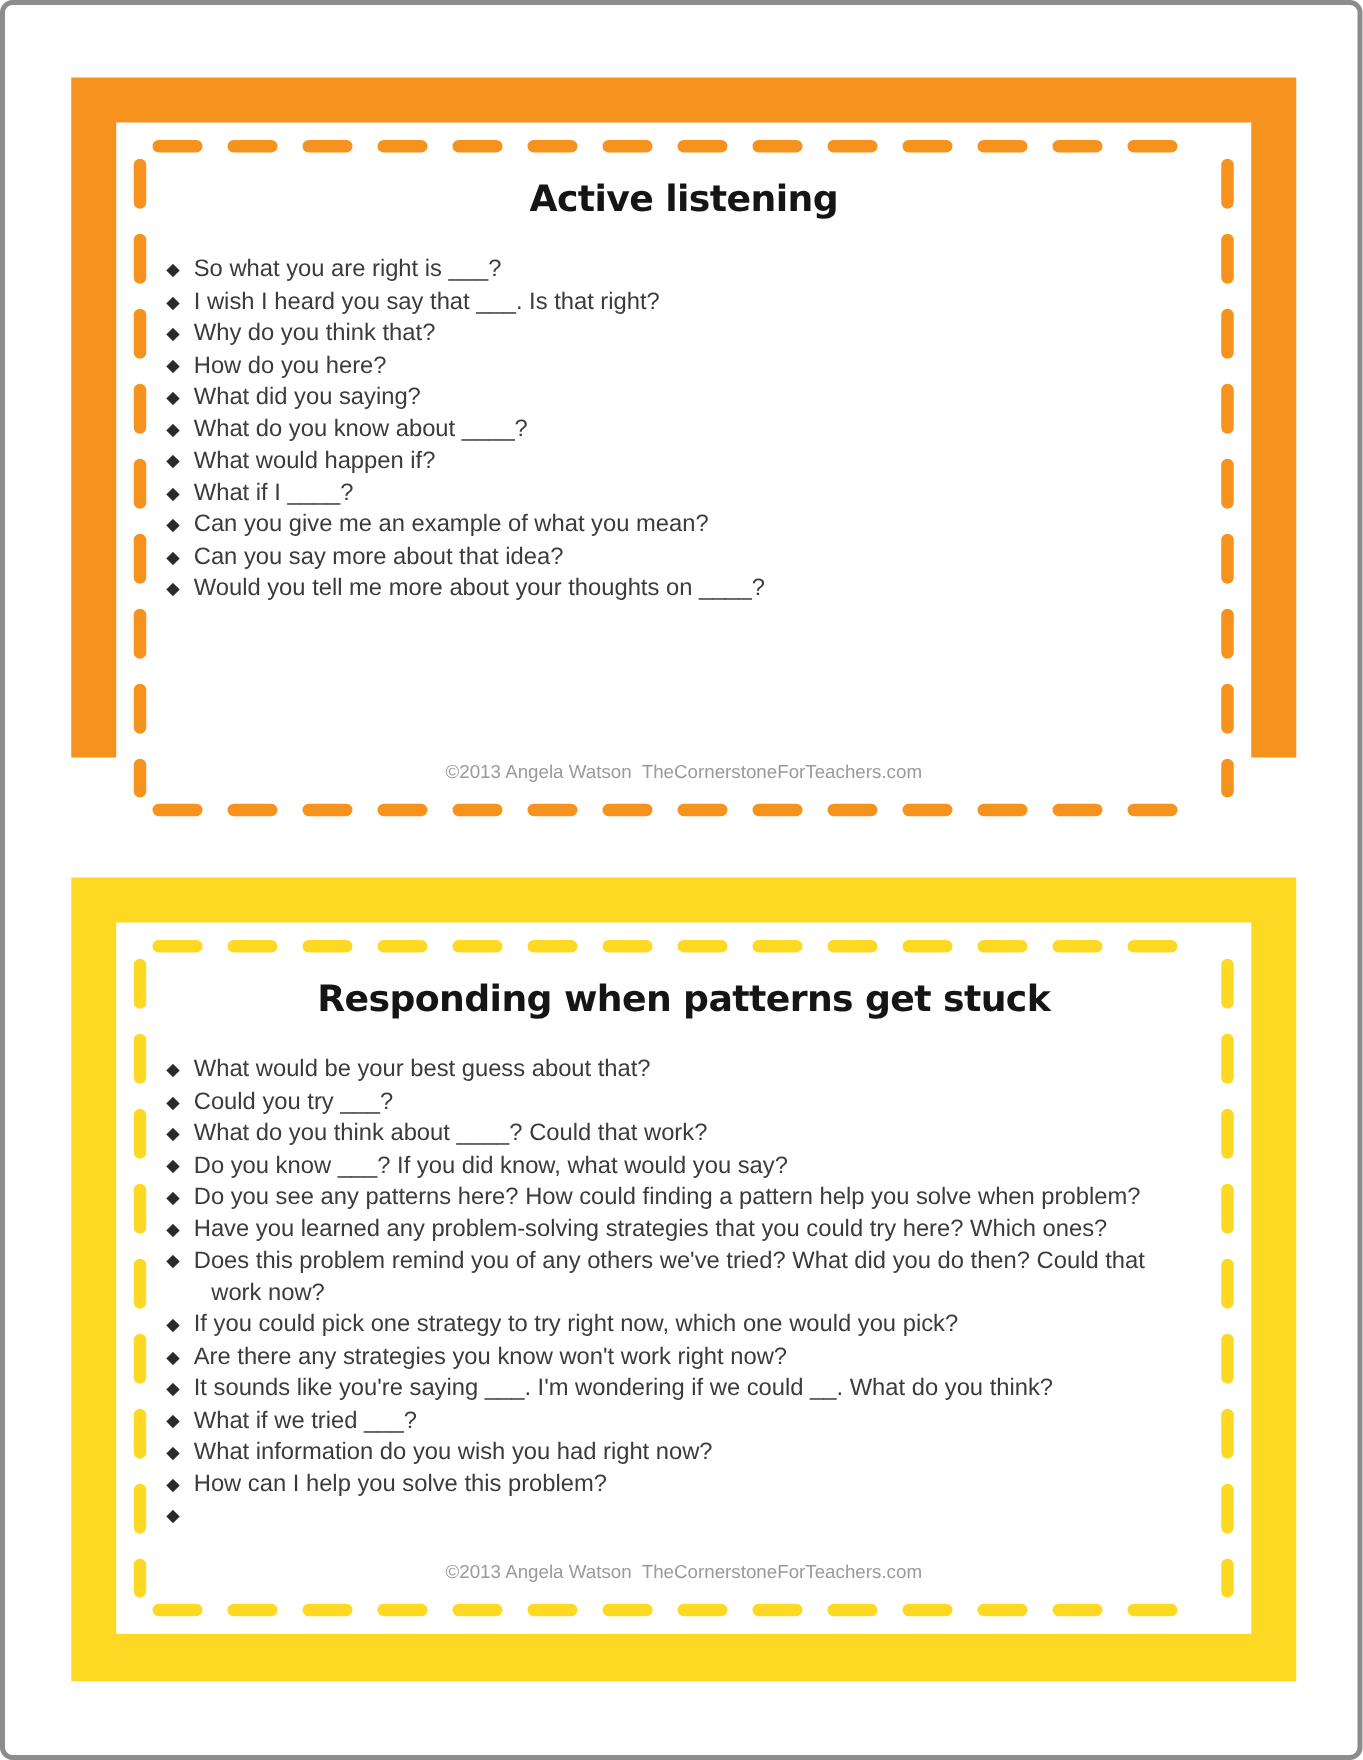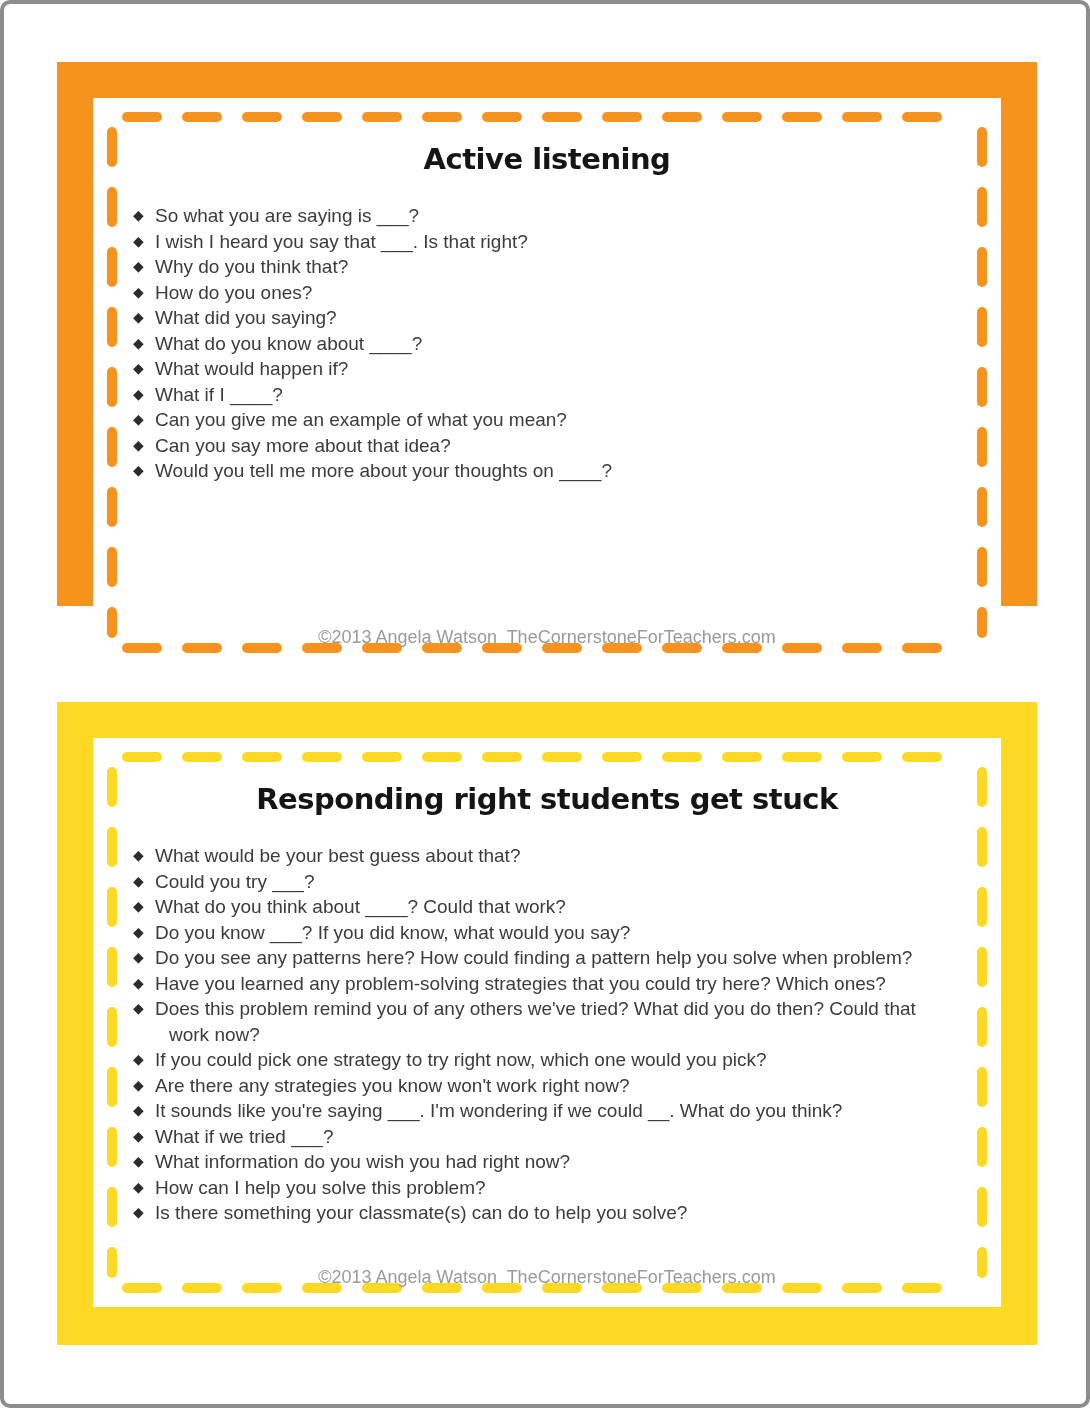--- a/index.html
+++ b/index.html
@@ -66,23 +66,23 @@
   .bullet {
     position: absolute;
     left: 0; top: 0;
     text-indent: 0;
     font-size: 14px;
     line-height: 25.5px;
     color: #2b2b2b;
   }
   .footer {
     position: absolute;
-    bottom: 19px; left: 0; right: 0;
+    bottom: 41px; left: 0; right: 0;
     text-align: center;
-    font-size: 18px;
+    font-size: 15px;
     color: #9a9a9a;
     white-space: pre;
   }
 </style>
 </head>
 <body>
 
 <div class="frame"></div>
 
 <section class="block" id="block-0" style="background-color: rgb(246, 147, 30);">
@@ -90,33 +90,33 @@
     <svg class="dash-border" width="908" height="569" viewBox="0 0 908 569" aria-hidden="true">
       <line x1="34" y1="19" x2="874" y2="19" style="stroke: rgb(246, 147, 30);"></line>
       <line x1="34" y1="550" x2="874" y2="550" style="stroke: rgb(246, 147, 30);"></line>
       <line x1="19" y1="34" x2="19" y2="535" style="stroke: rgb(246, 147, 30);"></line>
       <line x1="889" y1="34" x2="889" y2="535" style="stroke: rgb(246, 147, 30);"></line>
     </svg>
     <h1 class="card-title">Active listening</h1>
     <ul class="q-list">
         <li class="q-item">
         <span class="bullet">◆</span>
-        <span class="q-text">So what you are saying is ___?</span>
+        <span class="q-text">So what you are right is ___?</span>
       </li>
         <li class="q-item">
         <span class="bullet">◆</span>
         <span class="q-text">I wish I heard you say that ___. Is that right?</span>
       </li>
         <li class="q-item">
         <span class="bullet">◆</span>
         <span class="q-text">Why do you think that?</span>
       </li>
         <li class="q-item">
         <span class="bullet">◆</span>
-        <span class="q-text">How do you ones?</span>
+        <span class="q-text">How do you here?</span>
       </li>
         <li class="q-item">
         <span class="bullet">◆</span>
         <span class="q-text">What did you saying?</span>
       </li>
         <li class="q-item">
         <span class="bullet">◆</span>
         <span class="q-text">What do you know about ____?</span>
       </li>
         <li class="q-item">
@@ -145,21 +145,21 @@
 </section>
 
 <section class="block" id="block-1" style="background-color: rgb(253, 217, 36);">
   <div class="card">
     <svg class="dash-border" width="908" height="569" viewBox="0 0 908 569" aria-hidden="true">
       <line x1="34" y1="19" x2="874" y2="19" style="stroke: rgb(253, 217, 36);"></line>
       <line x1="34" y1="550" x2="874" y2="550" style="stroke: rgb(253, 217, 36);"></line>
       <line x1="19" y1="34" x2="19" y2="535" style="stroke: rgb(253, 217, 36);"></line>
       <line x1="889" y1="34" x2="889" y2="535" style="stroke: rgb(253, 217, 36);"></line>
     </svg>
-    <h2 class="card-title">Responding right students get stuck</h2>
+    <h2 class="card-title">Responding when patterns get stuck</h2>
     <ul class="q-list">
         <li class="q-item">
         <span class="bullet">◆</span>
         <span class="q-text">What would be your best guess about that?</span>
       </li>
         <li class="q-item">
         <span class="bullet">◆</span>
         <span class="q-text">Could you try ___?</span>
       </li>
         <li class="q-item">
@@ -201,18 +201,17 @@
         <li class="q-item">
         <span class="bullet">◆</span>
         <span class="q-text">What information do you wish you had right now?</span>
       </li>
         <li class="q-item">
         <span class="bullet">◆</span>
         <span class="q-text">How can I help you solve this problem?</span>
       </li>
         <li class="q-item">
         <span class="bullet">◆</span>
-        <span class="q-text">Is there something your classmate(s) can do to help you solve?</span>
       </li>
       </ul>
     <div class="footer">©2013 Angela Watson  TheCornerstoneForTeachers.com</div>
   </div>
 </section>
 
 </body></html>

